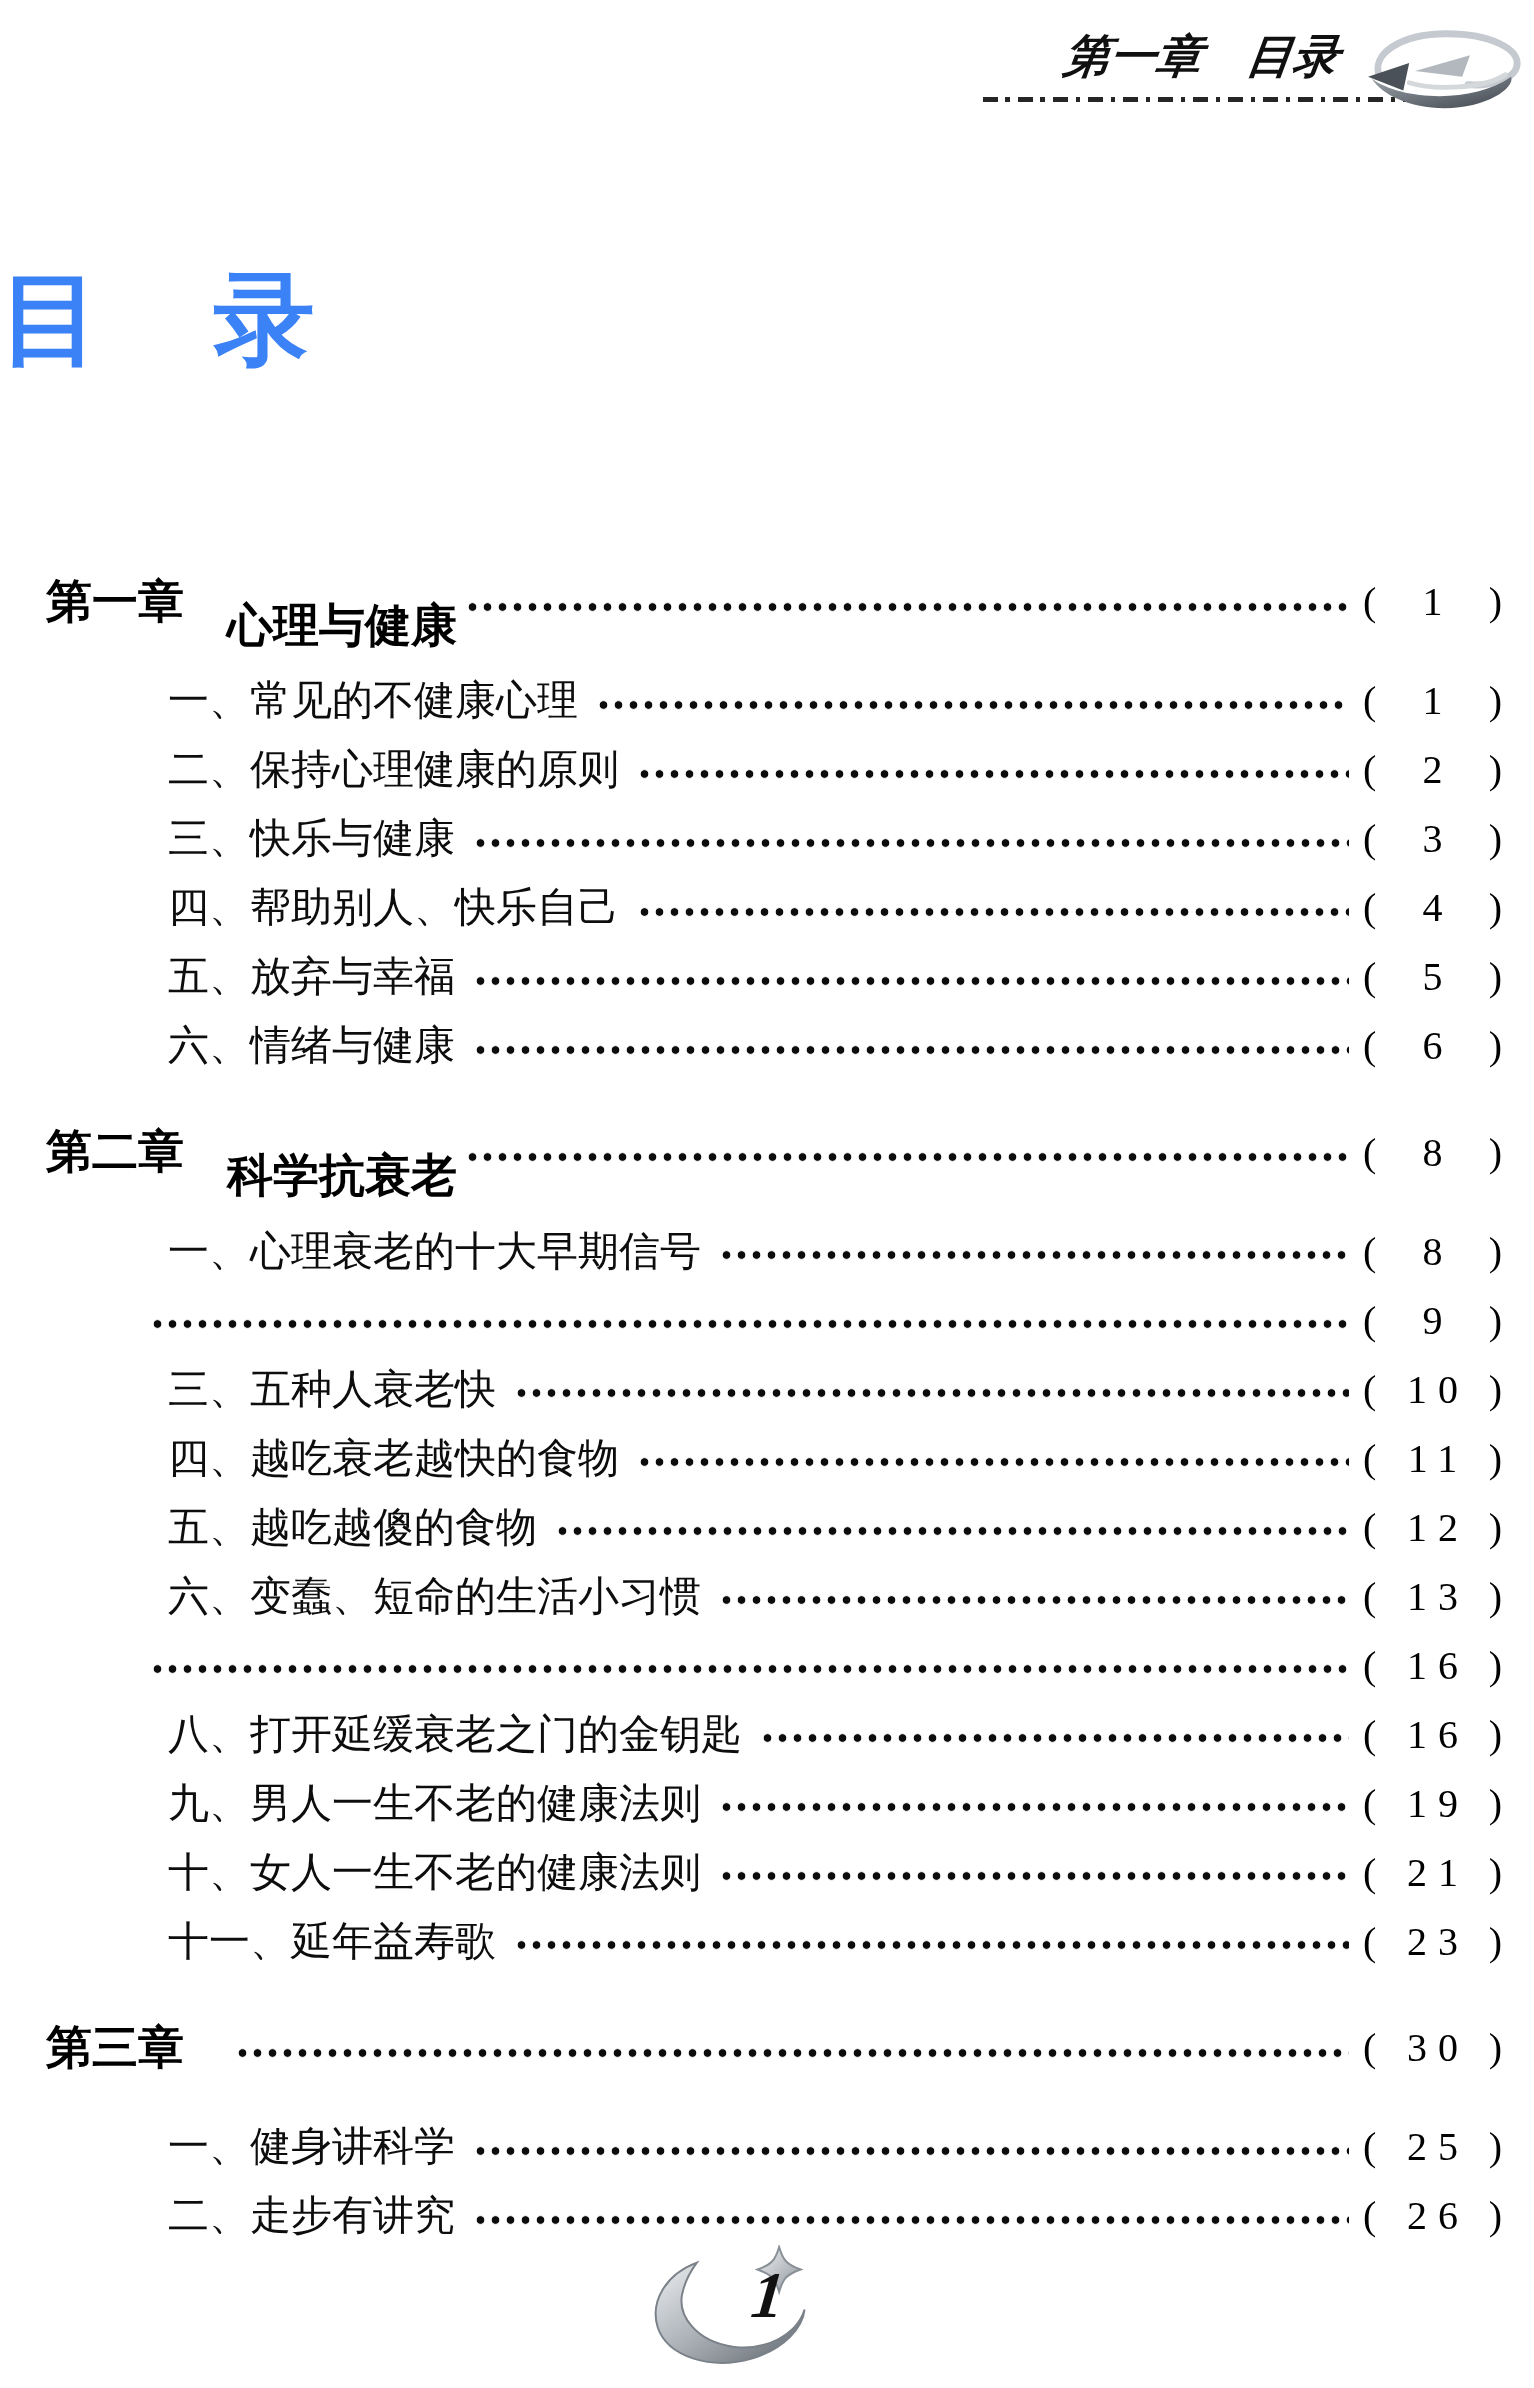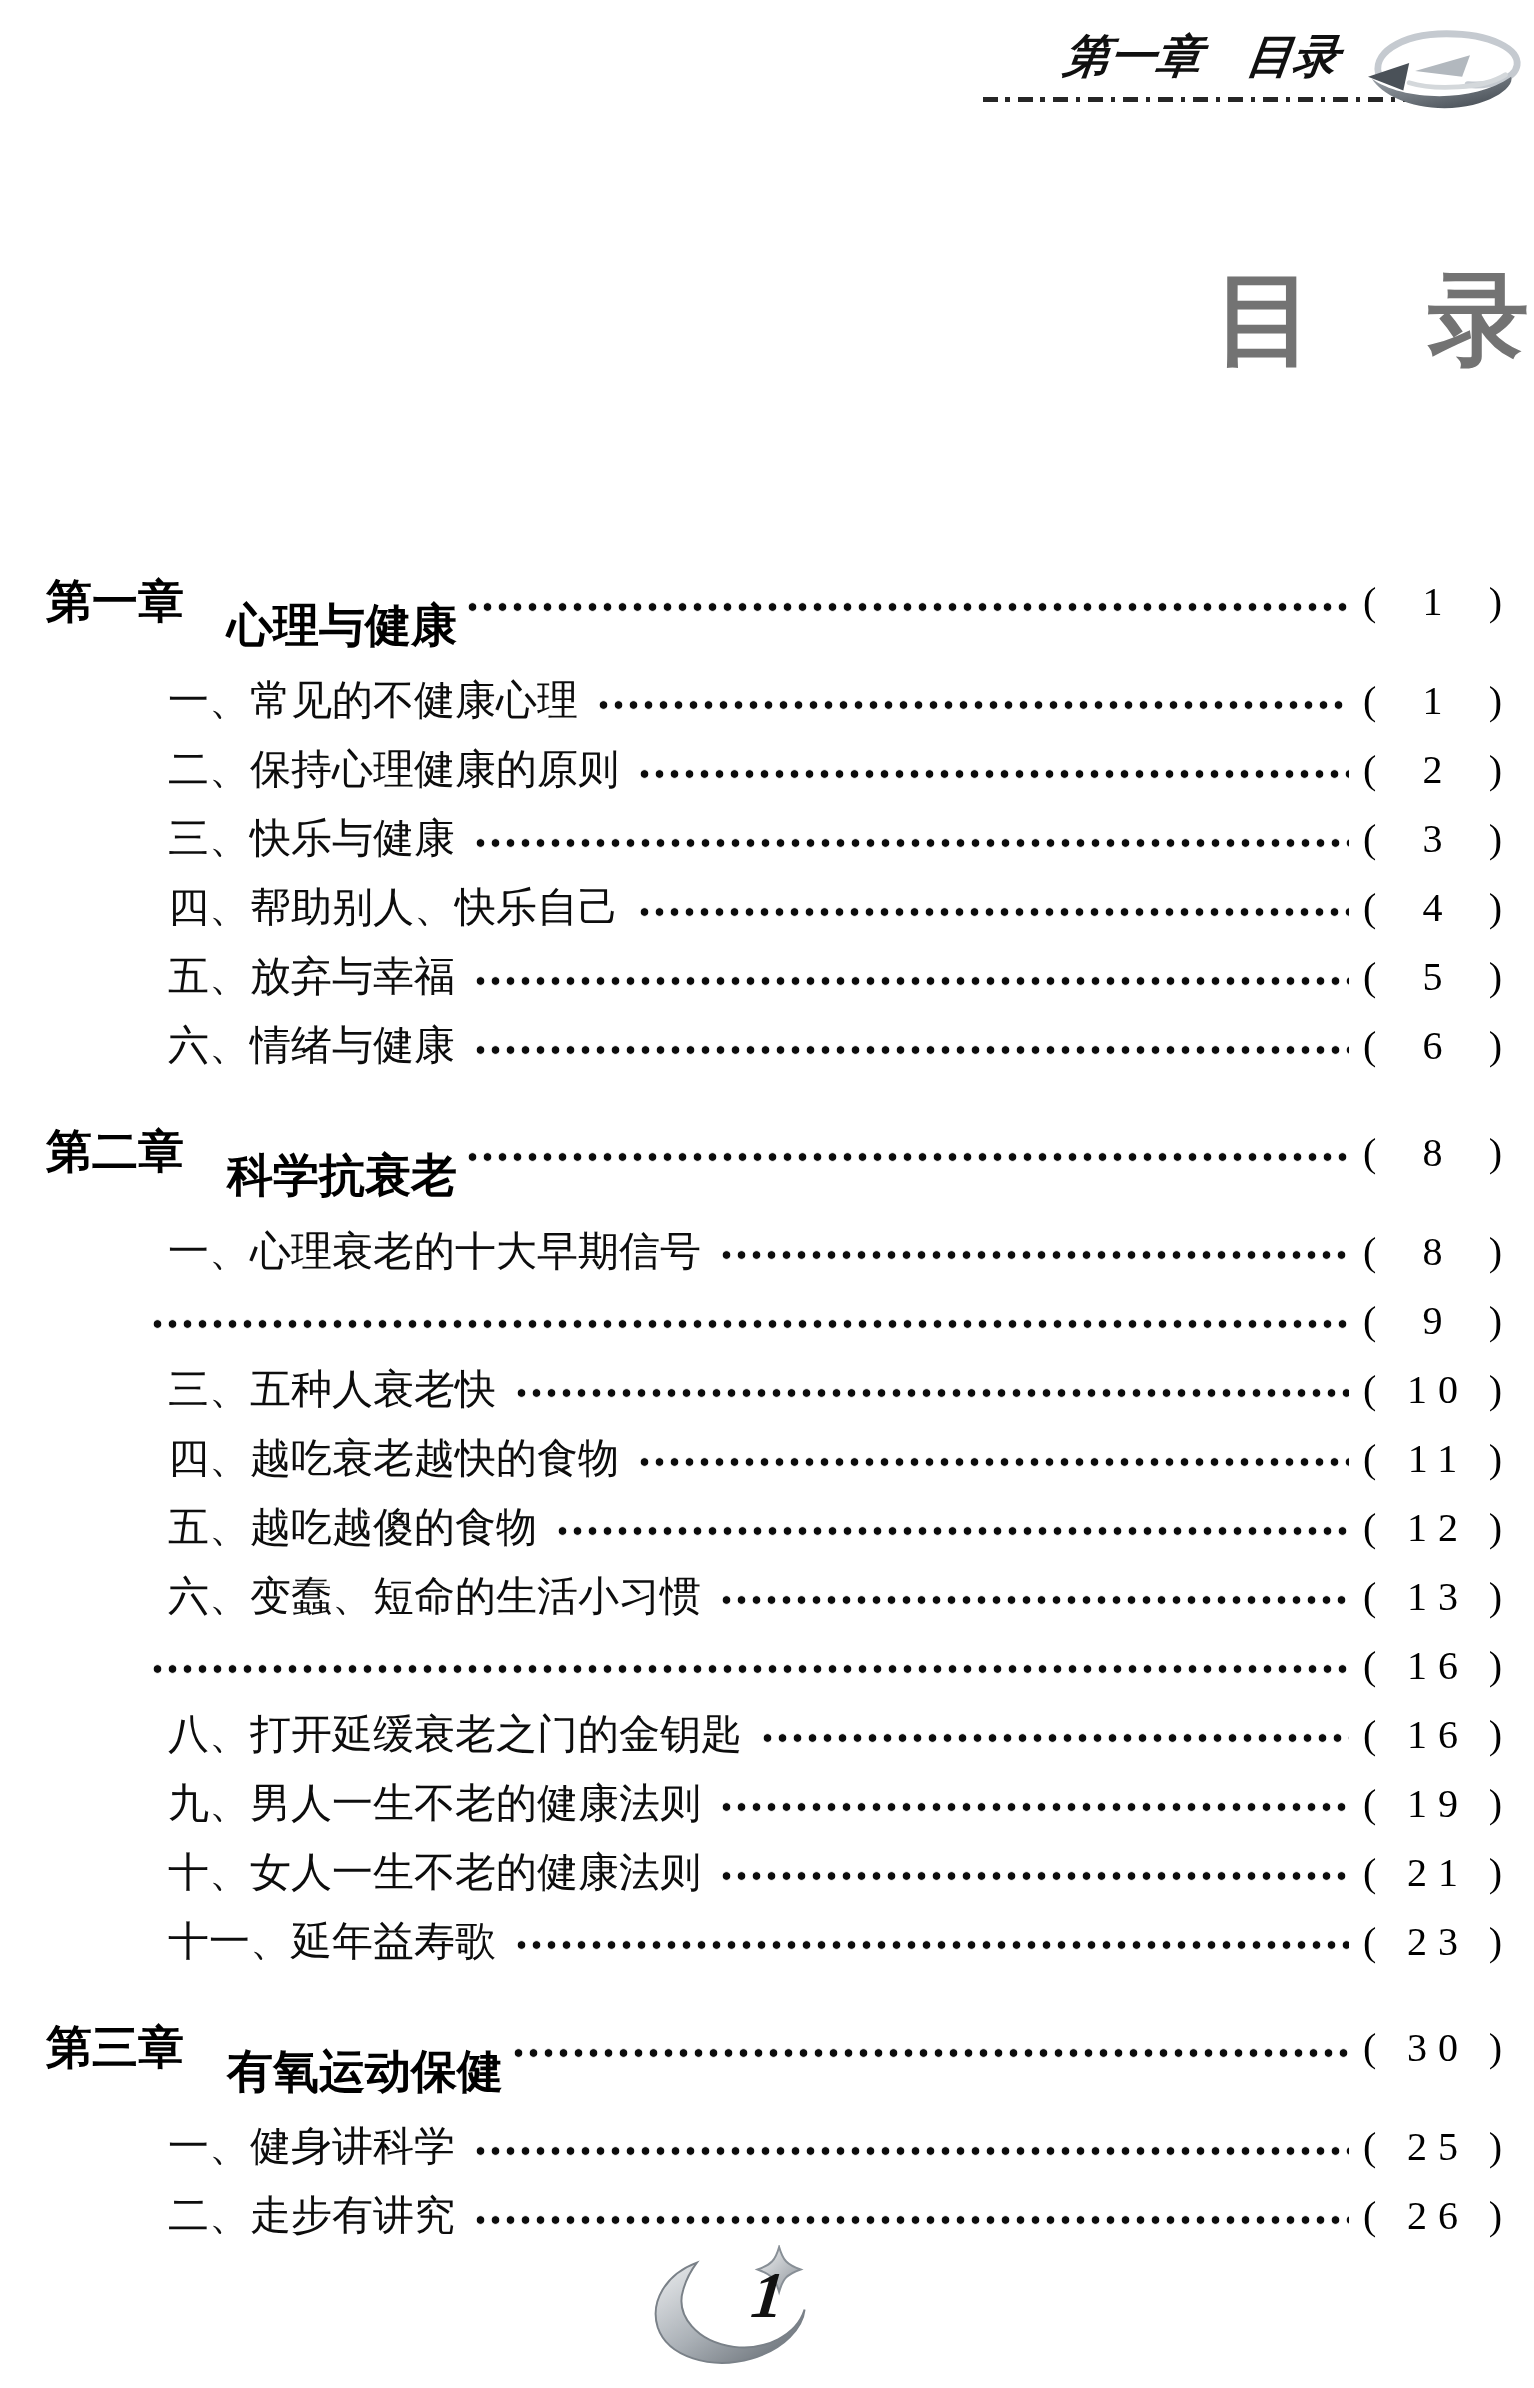--- a/index.html
+++ b/index.html
@@ -19,23 +19,23 @@
   .header-rule{
     position:absolute;top:97px;left:983px;width:427px;height:4.9px;
     background:repeating-linear-gradient(90deg,
       #262626 0 14.7px, transparent 14.7px 22.5px,
       #262626 22.5px 27.4px, transparent 27.4px 35px);
   }
   .header-logo{position:absolute;top:17.6px;right:11.8px;width:157px;height:102px;}
   
   .doc-title{
     position:absolute;top:253px;left:0;width:100%;
-    text-align:right;
+    text-align:left;
     font-family:"Liberation Sans","DejaVu Sans",sans-serif;
-    font-weight:bold;font-size:101px;letter-spacing:5.9px;color:#737373;
+    font-weight:bold;font-size:101px;letter-spacing:5.9px;color:#3b82f6;
   }
   
   .toc{position:absolute;top:555px;left:46px;width:1456px;}
   .row{display:flex;align-items:center;}
   .row.section{
     height:78px;margin-top:33px;margin-bottom:25.5px;
     font-family:"Liberation Sans","DejaVu Sans",sans-serif;
     font-weight:bold;font-size:46px;color:#000;
   }
   .row.section:first-child{margin-top:7.8px;}
@@ -193,21 +193,20 @@
       <span class="page"><span>(</span><span class="page-num">21</span><span>)</span></span>
     </div>
     <div class="row item">
       <span class="item-label">十一、延年益寿歌</span>
       <span class="leader"></span>
       <span class="page"><span>(</span><span class="page-num">23</span><span>)</span></span>
     </div>
 
     <div class="row section">
       <span class="section-num">第三章</span>
-      <span class="section-title">有氧运动保健</span>
       <span class="leader"></span>
       <span class="page"><span>(</span><span class="page-num">30</span><span>)</span></span>
     </div>
     <div class="row item">
       <span class="item-label">一、健身讲科学</span>
       <span class="leader"></span>
       <span class="page"><span>(</span><span class="page-num">25</span><span>)</span></span>
     </div>
     <div class="row item">
       <span class="item-label">二、走步有讲究</span>

